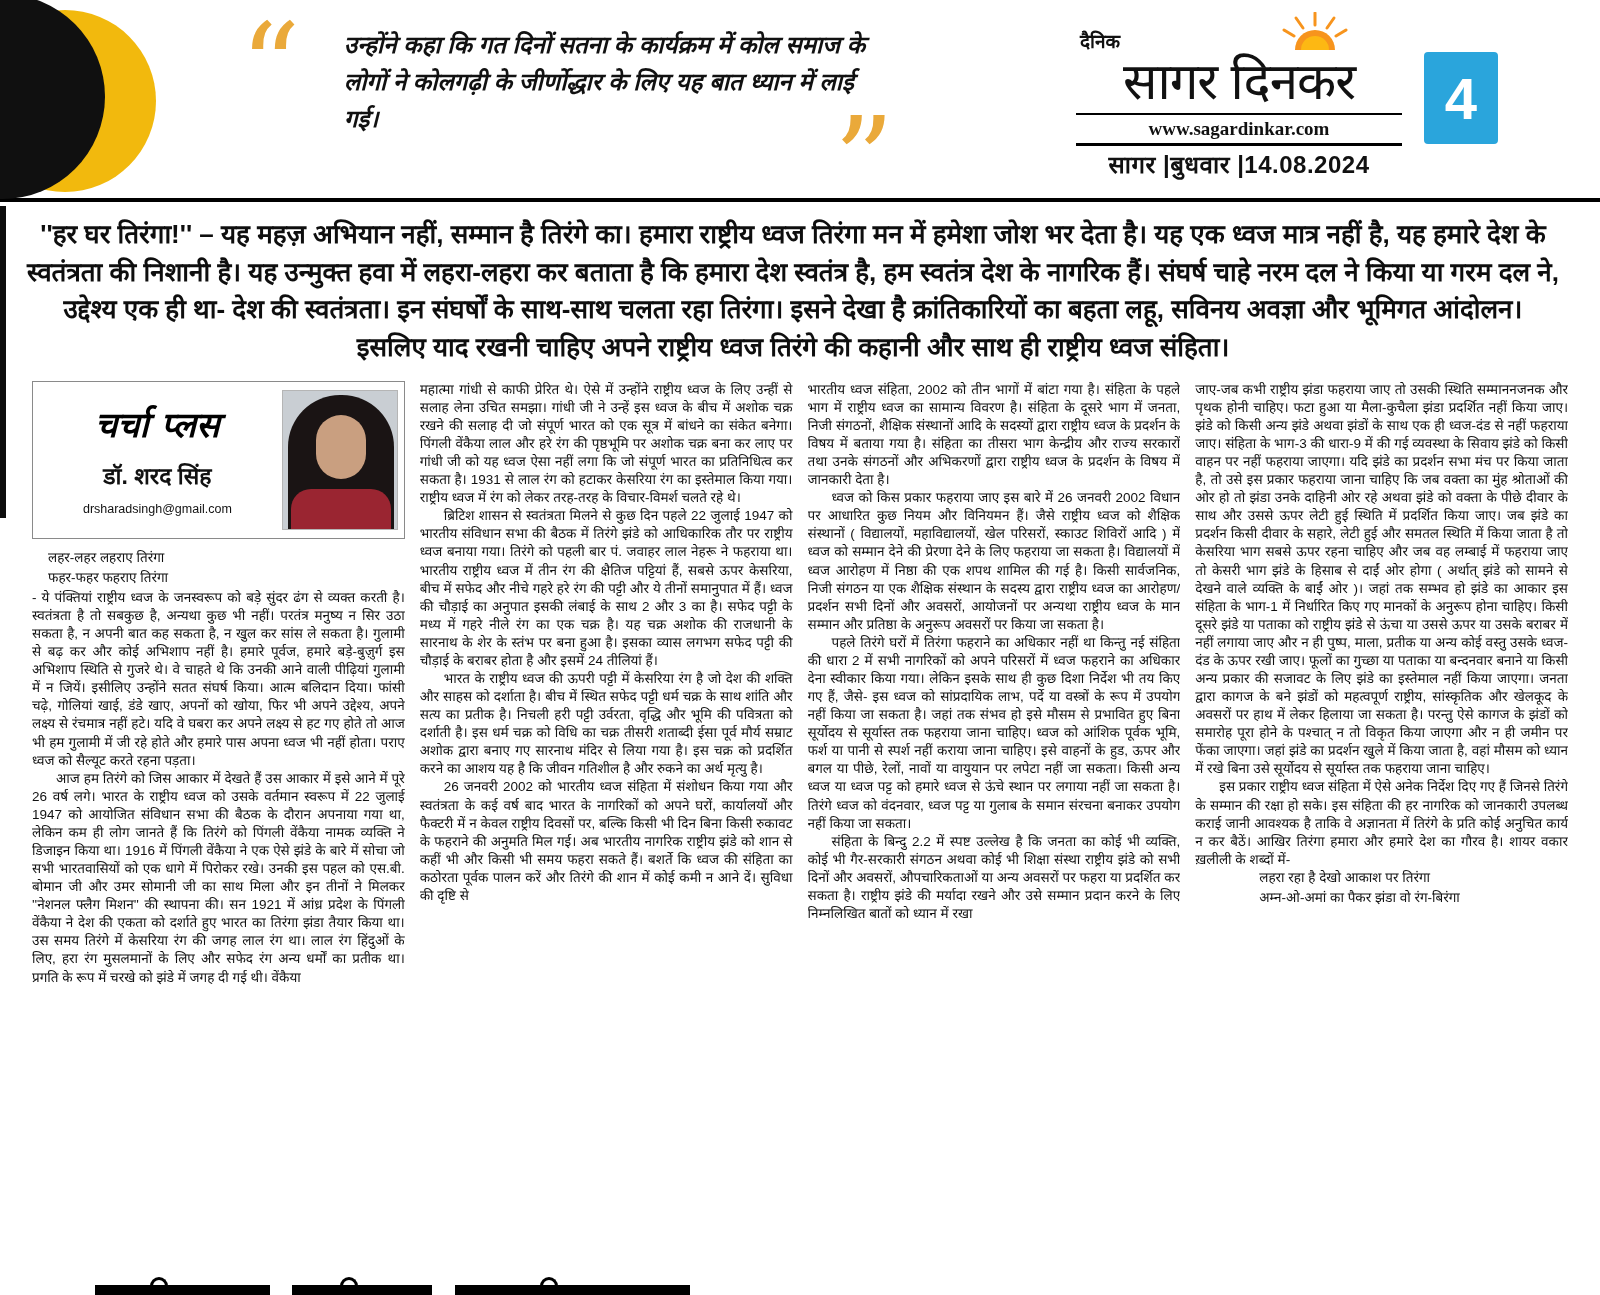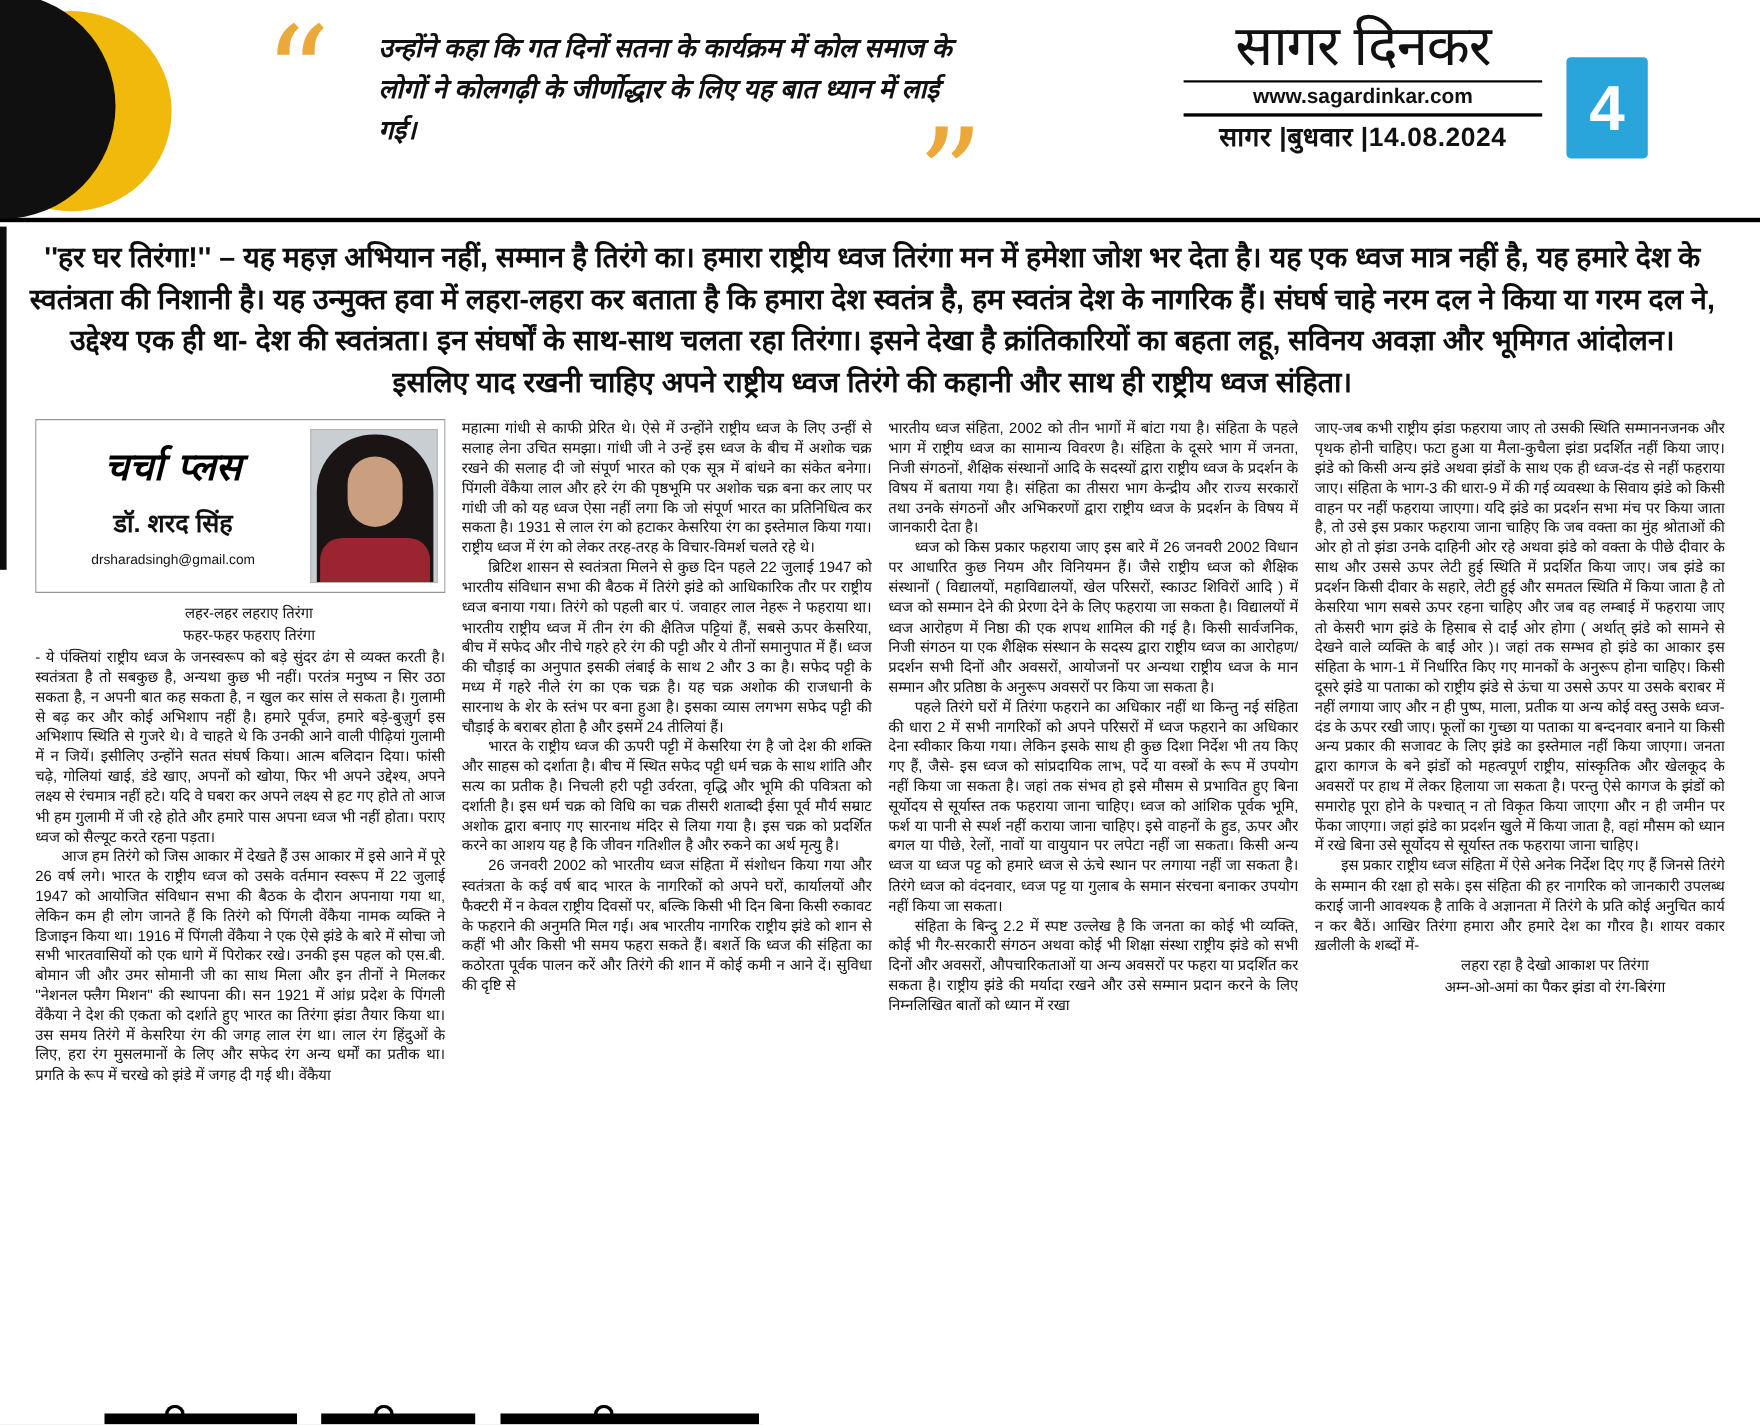--- a/index.html
+++ b/index.html
@@ -25,21 +25,21 @@
   .q-close { position: absolute; right: 18px; bottom: -58px; }
   .q-text {
     margin-left: 92px; width: 540px; font-size: 24px; font-weight: bold; font-style: italic;
     line-height: 1.55;
   }
 
   .masthead { position: absolute; left: 1076px; top: 14px; width: 326px; text-align: center; }
   .mast-row { display: flex; align-items: flex-end; justify-content: space-between; padding: 0 54px 0 4px; height: 40px; }
   .mast-tagline { font-size: 19px; font-weight: bold; }
   .mast-title { font-size: 51px; font-weight: 400; line-height: 1.08; letter-spacing: -1px; }
-  .mast-site { border-top: 2px solid #000; border-bottom: 3px solid #000; font-weight: bold; font-size: 19px; padding: 3px 0; margin-top: 4px; }
+  .mast-site { border-top: 2px solid #000; border-bottom: 3px solid #000; font-weight: bold; font-size: 19px; padding: 3px 0; margin-top: 4px; font-family: Liberation Serif, serif; }
   .mast-date { font-size: 24px; font-weight: bold; padding-top: 1px; letter-spacing: 0.5px; }
 
   .pagenum {
     position: absolute; left: 1424px; top: 52px; width: 74px; height: 92px;
     background: #2aa5dc; color: #fff; font-size: 58px; font-weight: bold;
     display: flex; align-items: center; justify-content: center; border-radius: 4px;
   }
 
   
   .headline {
@@ -52,21 +52,21 @@
   }
 
   
   .body-cols {
     display: flex; gap: 15px; padding: 0 32px; margin-top: 14px;
     height: 752px; overflow: hidden;
   }
   .col { flex: 1 1 0; overflow: hidden; font-size: 13.5px; line-height: 1.34; text-align: justify; }
   .body-p { margin: 0; text-indent: 24px; }
   .body-p.noindent { text-indent: 0; }
-  .poem { margin: 0 0 2px 16px; text-align: center; }
+  .poem { margin: 0 0 2px 16px; text-align: left; }
   .poem-end { margin-left: 64px; }
 
   
   .author-box {
     border: 1px solid #8a8a8a; display: flex; gap: 6px; align-items: center;
     padding: 8px 6px; margin-bottom: 10px; height: 158px;
   }
   .author-left { flex: 1 1 auto; text-align: center; }
   .series-title { color: #000000; font-size: 35px; font-weight: bold; font-style: italic; font-family: "DejaVu Serif", "Liberation Serif", serif; }
   .author-name { font-size: 23px; font-weight: bold; margin-top: 12px; }
@@ -93,20 +93,36 @@
       <div class="c-black"></div>
     </div>
 
     <div class="quote-block">
       <span class="q-open">“</span>
       <p class="q-text">उन्होंने कहा कि गत दिनों सतना के कार्यक्रम में कोल समाज के लोगों ने कोलगढ़ी के जीर्णोद्धार के लिए यह बात ध्यान में लाई गई।</p>
       <span class="q-close">”</span>
     </div>
 
     <div class="masthead">
+      <div class="mast-row">
+        <span class="mast-tagline">दैनिक</span>
+        <span>
+          <svg width="66" height="38" viewBox="0 0 66 38">
+            <g stroke="#f7941d" stroke-width="3" stroke-linecap="round">
+              <line x1="33" y1="13" x2="33" y2="1"></line>
+              <line x1="21" y1="16" x2="14" y2="6"></line>
+              <line x1="45" y1="16" x2="52" y2="6"></line>
+              <line x1="12" y1="24" x2="2" y2="18"></line>
+              <line x1="54" y1="24" x2="64" y2="18"></line>
+            </g>
+            <path d="M13 38 a20 20 0 0 1 40 0 z" fill="#f7941d"></path>
+            <path d="M19 38 a14 14 0 0 1 28 0 z" fill="#fdb813"></path>
+          </svg>
+        </span>
+      </div>
       <div class="mast-title">सागर दिनकर</div>
       <div class="mast-site">www.sagardinkar.com</div>
       <div class="mast-date">सागर |बुधवार |14.08.2024</div>
     </div>
 
     <div class="pagenum">4</div>
   </header>
 
   <div class="left-strip"></div>
 

